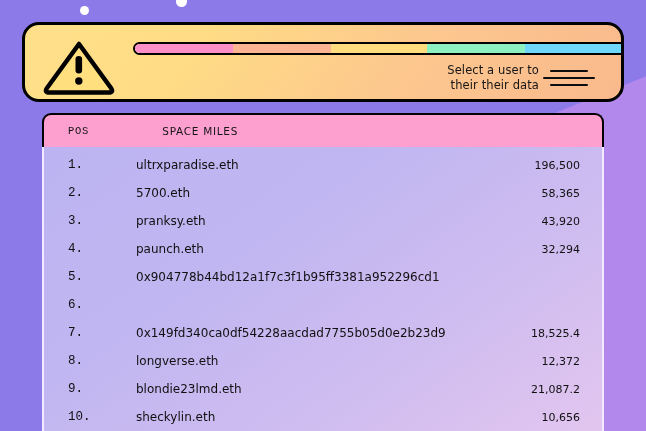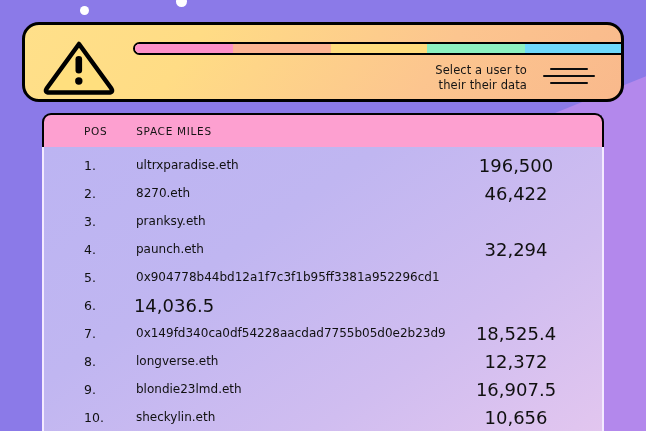--- a/index.html
+++ b/index.html
@@ -92,22 +92,22 @@
     background: #ffe9a8;
   }
   .progress-seg { height: 100%; }
 
   
   .select-row {
     position: absolute;
     right: 14px;
     top: 38px;
     display: flex;
-    align-items: flex-start;
-    gap: 16px;
+    align-items: center;
+    gap: 4px;
   }
   .select-text {
     text-align: right;
     font-size: 11.5px;
     line-height: 15px;
     color: #151515;
     letter-spacing: 0.1px;
     white-space: nowrap;
   }
   .hamburger {
@@ -156,26 +156,26 @@
   }
 
   .row {
     height: 28px;
     display: flex;
     align-items: center;
     font-size: 12px;
     color: #101010;
   }
 
-  .col-pos     { width: 66px;  padding-left: 40px; }
+  .col-pos     { width: 66px;  padding-left: 24px; font-family: Liberation Mono, monospace; }
   .col-tracker { flex: 1;      padding-left: 26px; }
-  .col-miles   { width: 150px; padding-right: 22px; text-align: center; }
+  .col-miles   { width: 150px; padding-right: 22px; text-align: right; }
 
   .row .col-pos { font-size: 12.5px; }
-  .row .col-miles { font-size: 18px; }
+  .row .col-miles { font-size: 11px; }
 </style>
 </head>
 <body>
 
 <div id="app-root">
 
   <div class="bg-diagonal"></div>
   <div class="bg-dot d1"></div>
   <div class="bg-dot d2"></div>
 
@@ -222,54 +222,54 @@
     </div>
 
     <div class="table-body" id="table-body">
         <div class="row">
           <div class="col-pos">1.</div>
           <div class="col-tracker">ultrxparadise.eth</div>
           <div class="col-miles">196,500</div>
         </div>
         <div class="row">
           <div class="col-pos">2.</div>
-          <div class="col-tracker">8270.eth</div>
-          <div class="col-miles">46,422</div>
+          <div class="col-tracker">5700.eth</div>
+          <div class="col-miles">58,365</div>
         </div>
         <div class="row">
           <div class="col-pos">3.</div>
           <div class="col-tracker">pranksy.eth</div>
+          <div class="col-miles">43,920</div>
         </div>
         <div class="row">
           <div class="col-pos">4.</div>
           <div class="col-tracker">paunch.eth</div>
           <div class="col-miles">32,294</div>
         </div>
         <div class="row">
           <div class="col-pos">5.</div>
           <div class="col-tracker">0x904778b44bd12a1f7c3f1b95ff3381a952296cd1</div>
         </div>
         <div class="row">
           <div class="col-pos">6.</div>
-          <div class="col-miles">14,036.5</div>
         </div>
         <div class="row">
           <div class="col-pos">7.</div>
           <div class="col-tracker">0x149fd340ca0df54228aacdad7755b05d0e2b23d9</div>
           <div class="col-miles">18,525.4</div>
         </div>
         <div class="row">
           <div class="col-pos">8.</div>
           <div class="col-tracker">longverse.eth</div>
           <div class="col-miles">12,372</div>
         </div>
         <div class="row">
           <div class="col-pos">9.</div>
           <div class="col-tracker">blondie23lmd.eth</div>
-          <div class="col-miles">16,907.5</div>
+          <div class="col-miles">21,087.2</div>
         </div>
         <div class="row">
           <div class="col-pos">10.</div>
           <div class="col-tracker">sheckylin.eth</div>
           <div class="col-miles">10,656</div>
         </div>
       </div>
 
   </div>
 </div>

